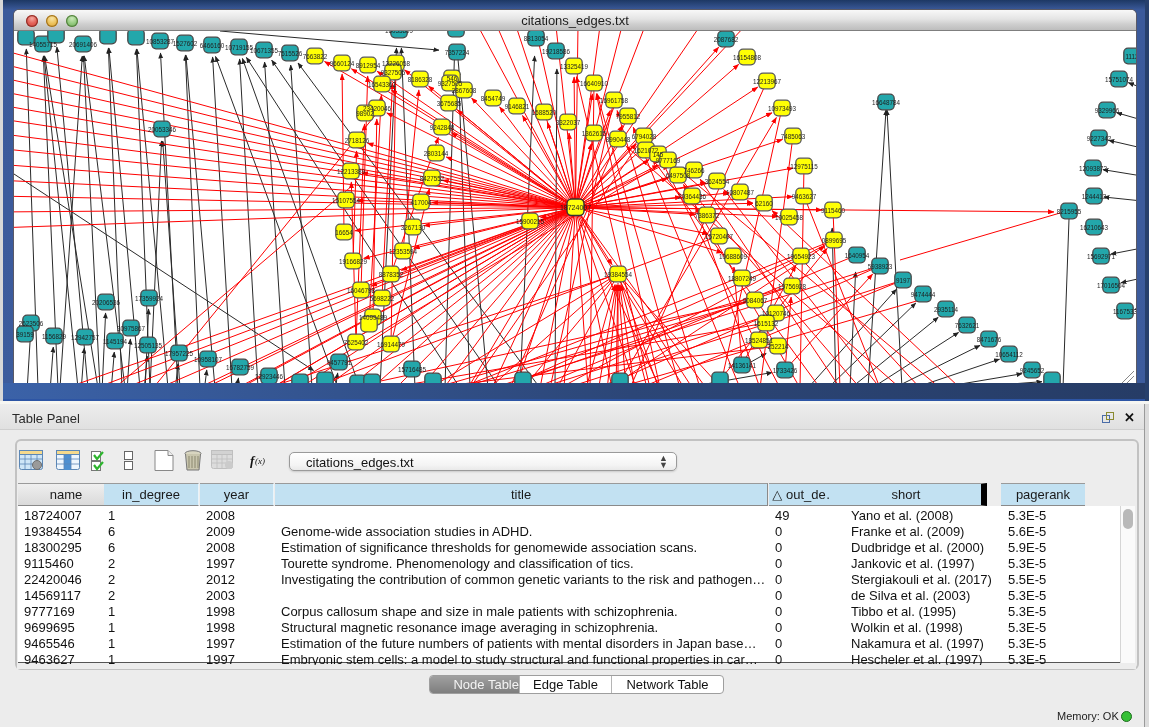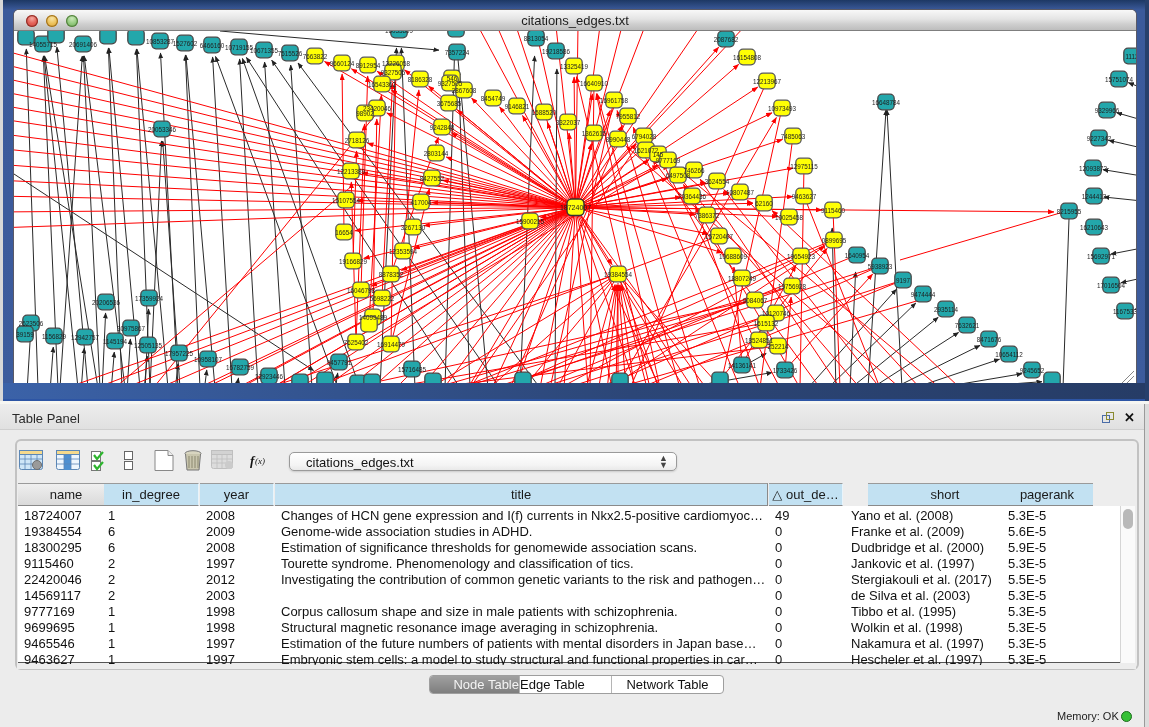--- a/index.html
+++ b/index.html
@@ -21,21 +21,21 @@
 .dd .lab{position:absolute;left:16px;top:2px;font-size:13px;color:#111}
 .dd .ar{position:absolute;right:8px;top:2px;font-size:9px;color:#444;line-height:7px}
 .thead{position:absolute;top:483px;height:23px;background:#c2e1f2;border-top:1px solid #9a9a9a;border-bottom:1px solid #8a8a8a;font-size:13px;color:#1a1a1a;text-align:center;line-height:22px}
 .trows{position:absolute;left:18px;top:506px;width:1102px;height:157px;background:#fff;border-bottom:1px solid #555}
 .row span{position:absolute;font-size:13px;color:#111;white-space:nowrap}
 .row{position:absolute;left:0;width:1149px;height:16px}
 .sb{position:absolute;left:1120px;top:506px;width:15px;height:157px;background:#fafafa;border-left:1px solid #d5d5d5}
 .sbt{position:absolute;left:1122.5px;top:509px;width:10px;height:20px;border-radius:5px;background:#b9b9b9}
 .tabs{position:absolute;left:429px;top:675px;height:19px;border:1px solid #9e9e9e;border-radius:4px;background:#fff;display:flex;font-size:13px;line-height:17px;overflow:hidden}
 .tabs .t1{width:89px;background:linear-gradient(180deg,#a0a0a0,#7e7e7e);color:#f4f4f4;text-align:right}
-.tabs .t2{width:92px;color:#111;border-left:1px solid #b5b5b5}
+.tabs .t2{width:92px;color:#111;text-align:center;border-left:1px solid #b5b5b5}
 .tabs .t3{width:112px;color:#111;text-align:center;border-left:1px solid #b5b5b5}
 .mem{position:absolute;left:1057px;top:710px;font-size:11px;color:#222}
 .memdot{position:absolute;left:1121px;top:711px;width:11px;height:11px;border-radius:50%;background:#35c135;border:1px solid #1d6b1d}
 .redge{position:absolute;left:1144px;top:404px;width:5px;height:323px;background:#dcdcdc;border-left:1px solid #9a9a9a}
 .flicon{position:absolute;left:1102px;top:412px;width:12px;height:11px}
 .xicon{position:absolute;left:1124px;top:410px;font-size:13px;font-weight:bold;color:#111}
 </style></head><body>
 <div class="blue"></div>
 <div class="leftstrip"></div>
 <div class="rightedge-top"></div>
@@ -642,28 +642,27 @@
 </svg></div>
 <div class="dd">
     <span class="lab">citations_edges.txt</span>
     <span class="ar">▲<br>▼</span>
   </div>
 <div class="thead" style="left:18px;width:97px;background:linear-gradient(180deg,#efefef,#dadada);border-right:1px solid #8a8a8a">name</div>
 <div class="thead" style="left:104px;width:95px;border-right:1px solid #e8f4fb">in_degree</div>
 <div class="thead" style="left:200px;width:74px;border-right:1px solid #e8f4fb">year</div>
 <div class="thead" style="left:275px;width:493px;border-right:1px solid #8a8a8a">title</div>
 <div class="thead" style="left:769px;width:74px;border-right:1px solid #e8f4fb">△ out_de…</div>
-<div class="thead" style="left:868px;width:156px;border-right:2px solid #000000">short</div>
-<div class="thead" style="left:1001px;width:92px">pagerank</div>
+<div class="thead" style="left:831px;width:156px;border-right:6px solid #000000">short</div>
+<div class="thead" style="left:1001px;width:84px">pagerank</div>
 <div class="trows"></div>
 <div class="row" style="top:508px">
 <span style="left:24px">18724007</span>
     <span style="left:108px">1</span>
     <span style="left:206px">2008</span>
-    <span style="left:281px">Changes of HCN gene expression and I(f) currents in Nkx2.5‑positive cardiomyoc…</span>
     <span style="left:775px">49</span>
     <span style="left:851px">Yano et al. (2008)</span>
     <span style="left:1008px">5.3E-5</span>
 </div>
 <div class="row" style="top:524px">
 <span style="left:24px">19384554</span>
     <span style="left:108px">6</span>
     <span style="left:206px">2009</span>
     <span style="left:281px">Genome‑wide association studies in ADHD.</span>
     <span style="left:775px">0</span>

